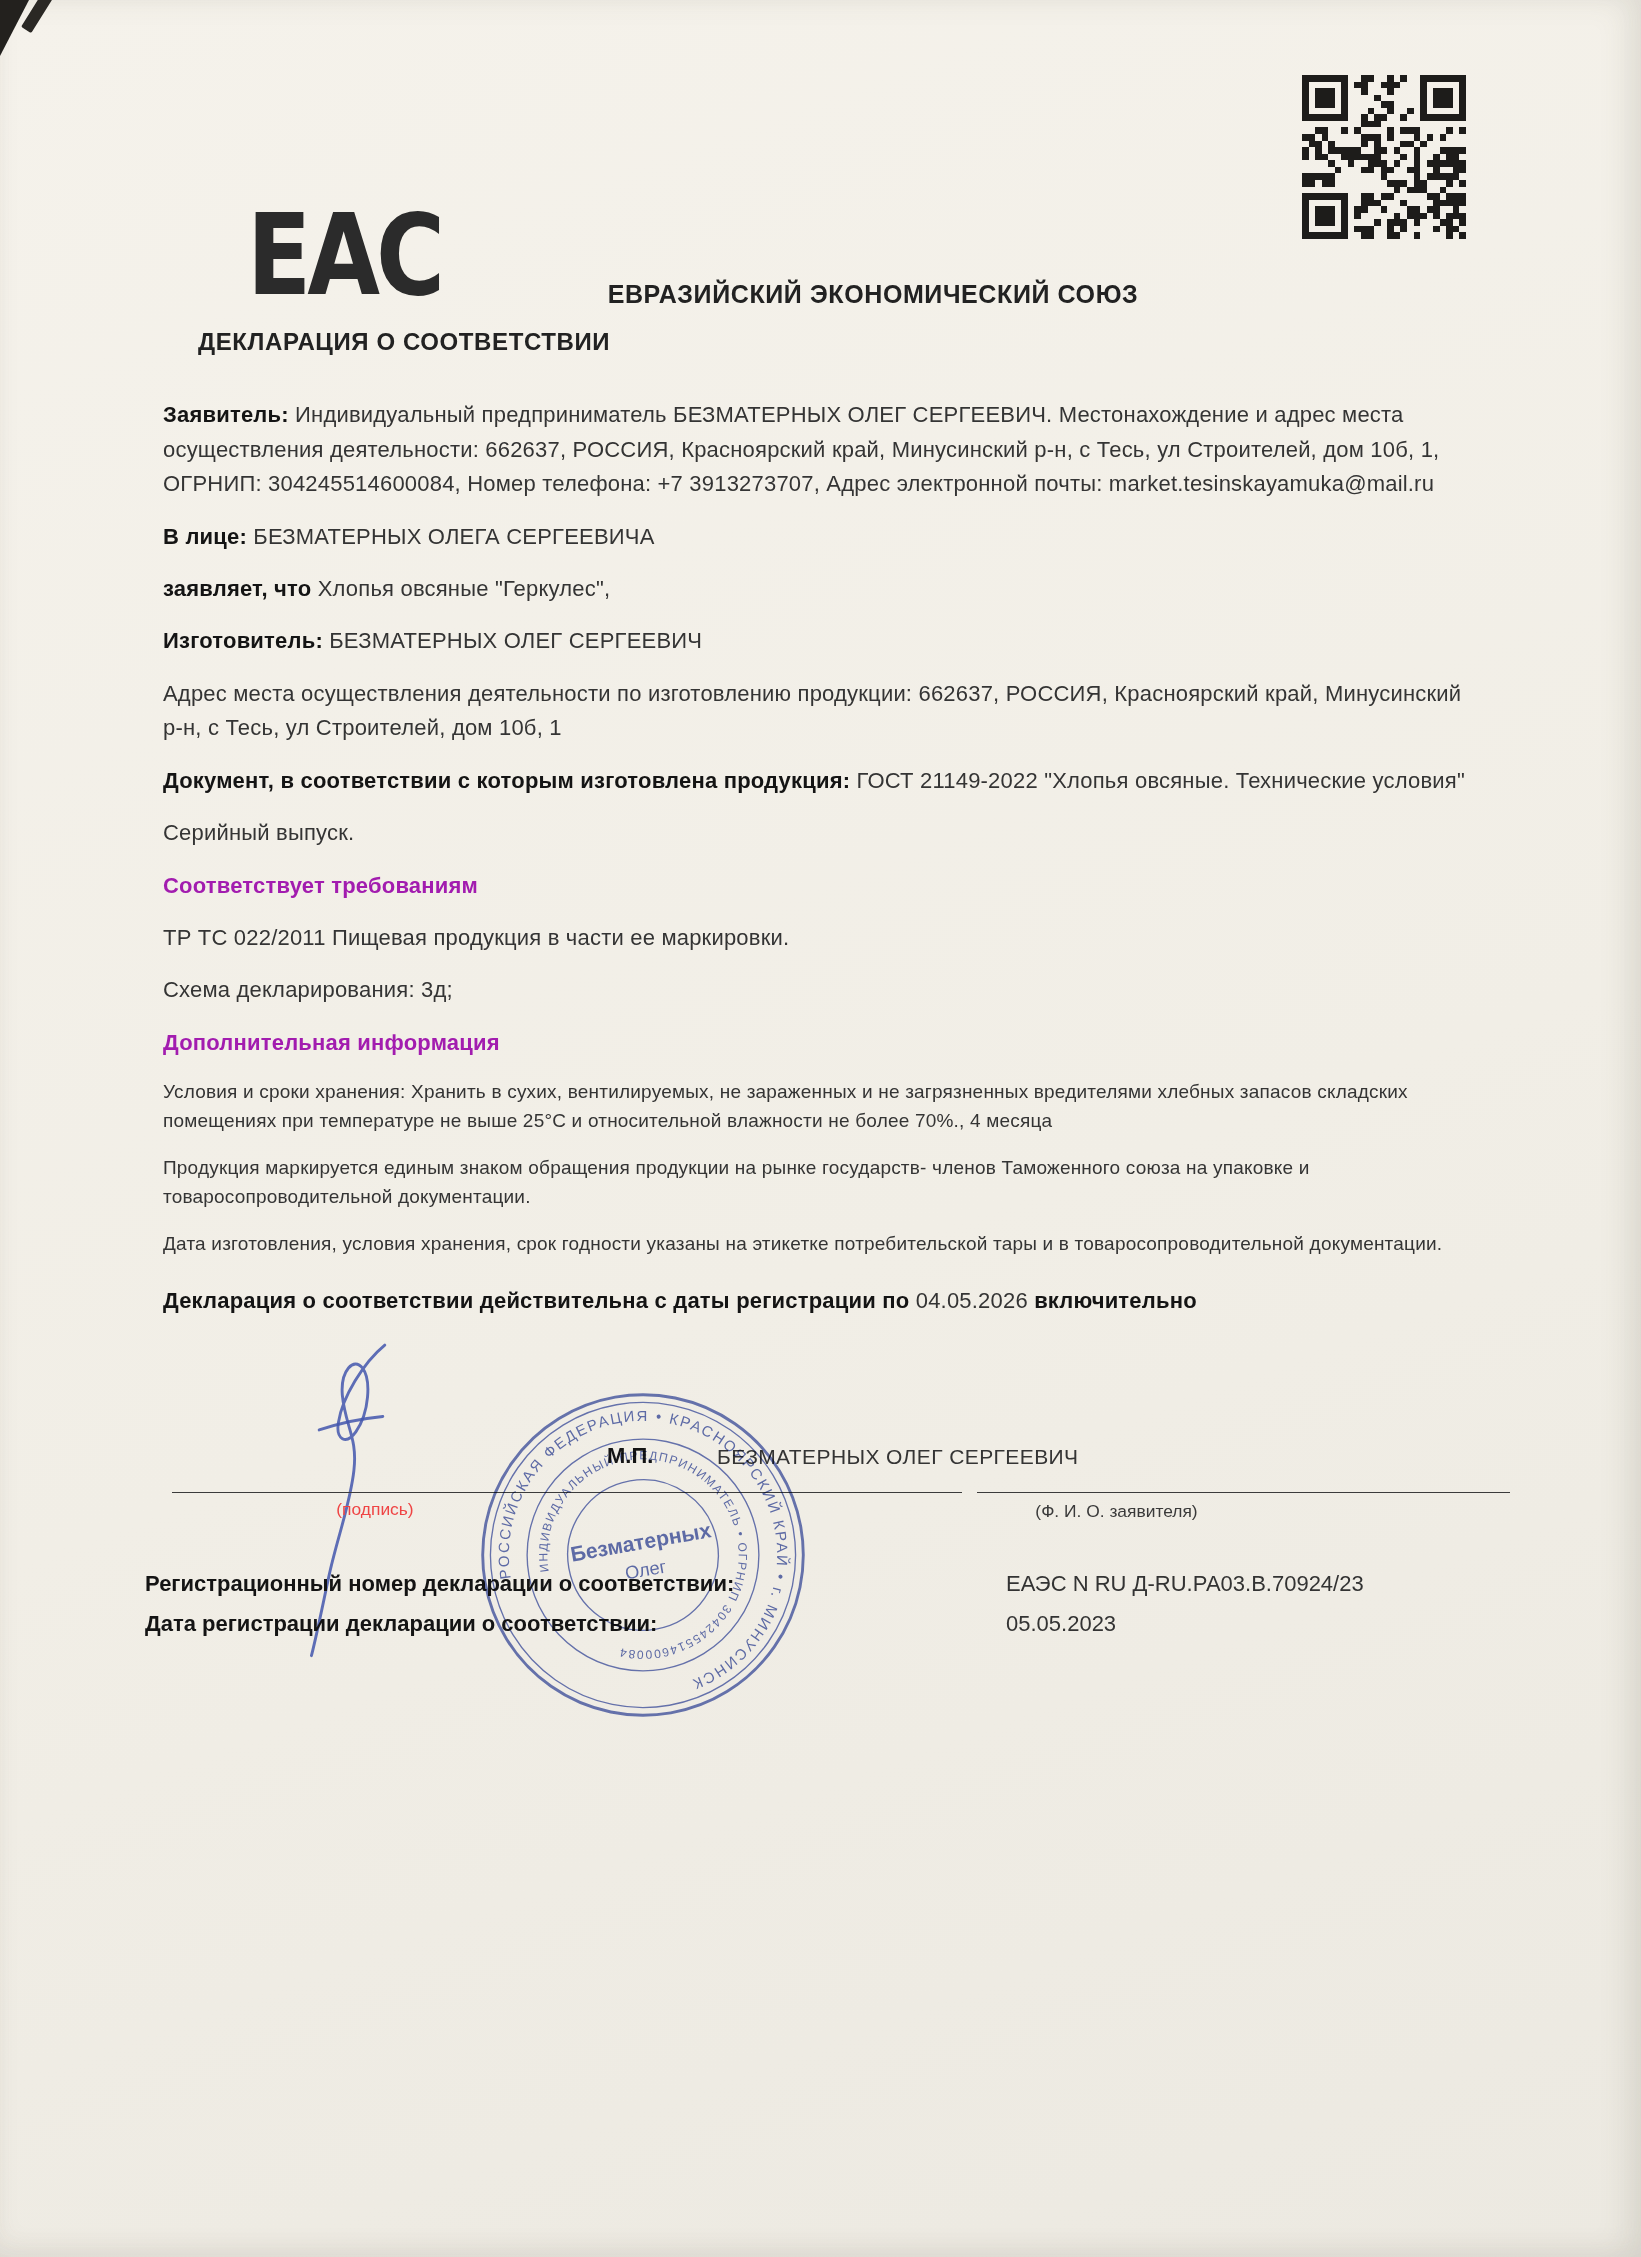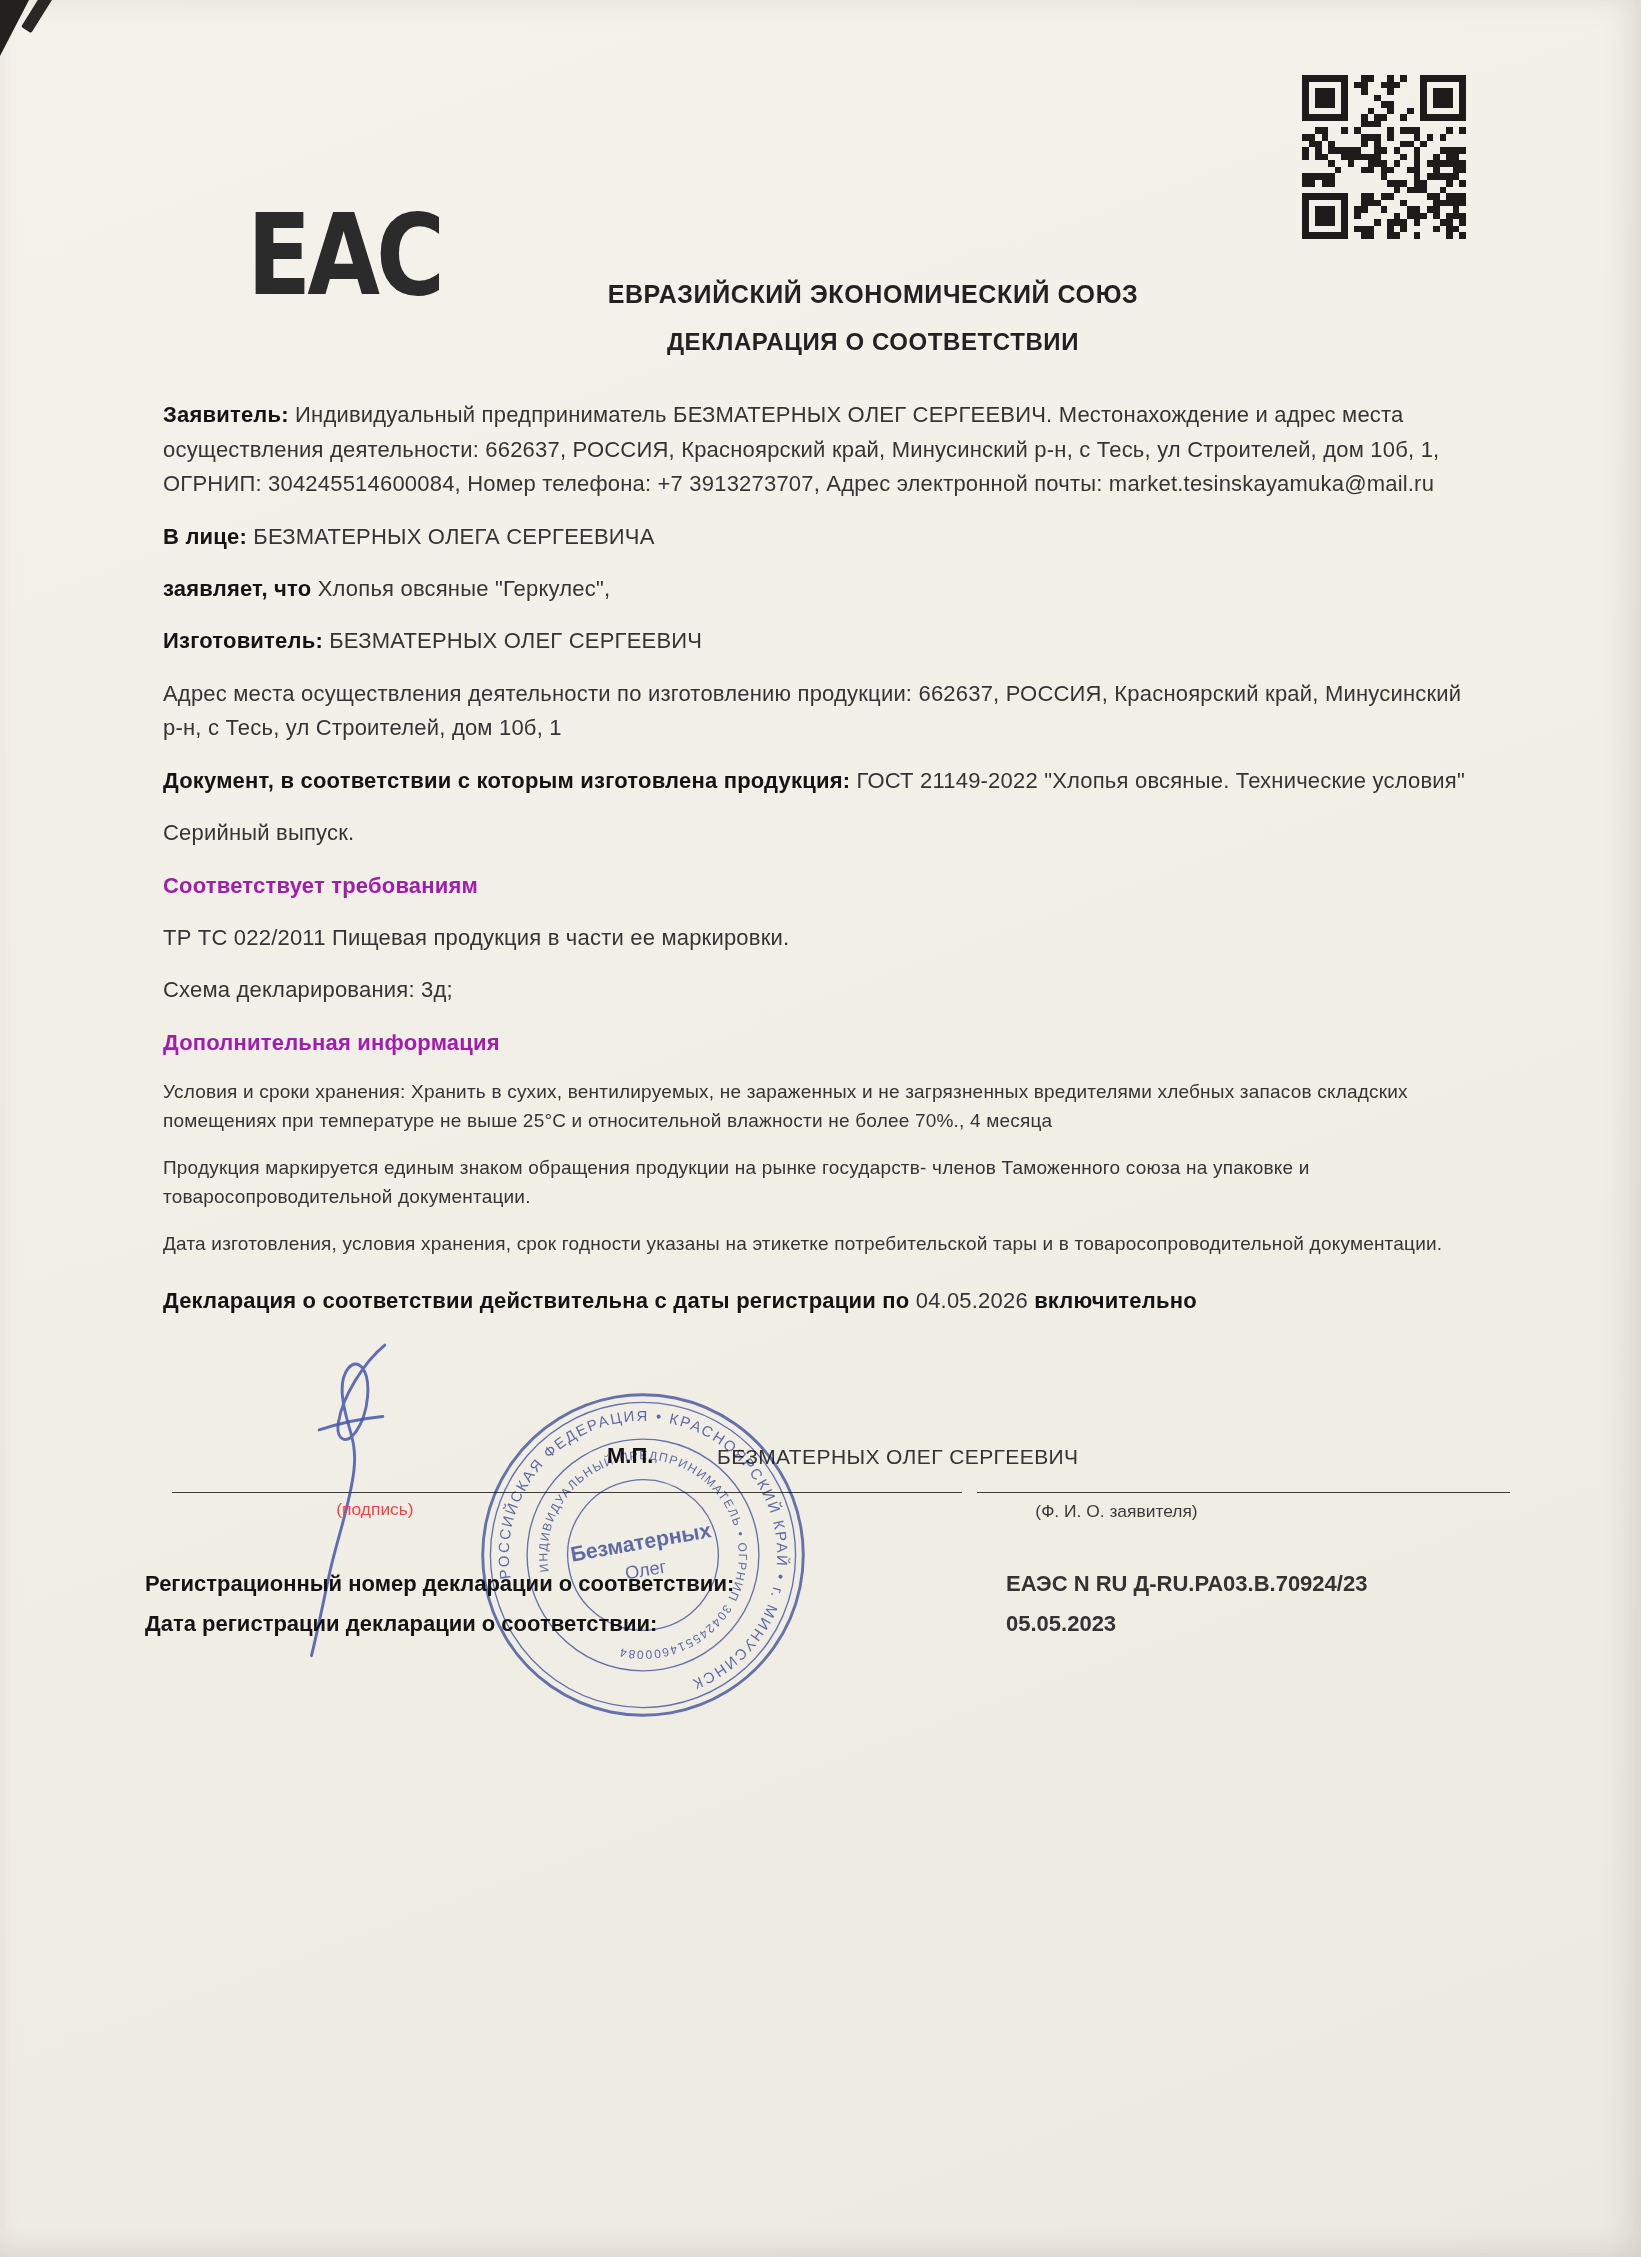--- a/index.html
+++ b/index.html
@@ -31,21 +31,21 @@
   }
   .qr { position:absolute; left:1302px; top:75px; width:164px; height:164px; }
   .qr svg { width:100%; height:100%; fill:#1d1c1a; shape-rendering:crispEdges; }
 
   .content { position:absolute; left:145px; top:0; width:1350px; }
   .union-title {
     margin-top:280px; text-align:center; font-weight:bold; font-size:25px;
     letter-spacing:0.6px; position:relative; left:53px; color:#222;
   }
   .doc-title {
-    margin-top:19.3px; text-align:center; font-weight:bold; font-size:24px;
+    margin-top:19.3px; text-align:left; font-weight:bold; font-size:24px;
     letter-spacing:0.6px; position:relative; left:53px; color:#222;
   }
   .body-text { margin-top:42px; font-size:22px; line-height:1.565; letter-spacing:0.2px; }
   .body-text b { color:#141414; }
   .para { margin:18px; }
   .gap-s  { margin-top:11.6px; }
   .gap-m  { margin-top:15.4px; }
   .small { font-size:19px; line-height:1.52; }
   .heading { font-weight:bold; color:#a21caf; }
 
@@ -53,21 +53,21 @@
   .sig-svg { position:absolute; left:124px; top:-7.7px; }
   .sig-svg path { fill:none; stroke:#4356ad; stroke-width:3; stroke-linecap:round; opacity:.85; }
   .mp   { position:absolute; left:462px; top:98px; font-weight:bold; color:#141414; }
   .fio-name { position:absolute; left:572px; top:100px; font-size:21px; letter-spacing:0.4px; }
   .sig-line1 { position:absolute; left:27px;  top:147px; width:790px; border-top:1.9px solid #3b3b3b; }
   .sig-line2 { position:absolute; left:832px; top:147px; width:533px; border-top:1.9px solid #3b3b3b; }
   .cap1 { position:absolute; left:114px; top:154px; width:232px; text-align:center; font-size:17.4px; color:#ef4444; }
   .cap2 { position:absolute; left:846px; top:156px; width:251px; text-align:center; font-size:17.4px; color:#3a3a3a; }
   .reg-row { position:absolute; left:0; width:100%; }
   .reg-row b { color:#141414; }
-  .reg-row .value { position:absolute; left:861px; top:0; font-weight:bold; color:#333; }
+  .reg-row .value { position:absolute; left:861px; top:0; font-weight:normal; color:#333; }
   .reg-row1 { top:226px; }
   .reg-row2 { top:266px; }
 
   .stamp {
     position:absolute; left:330px; top:42px; width:336px; height:336px;
     opacity:.82; mix-blend-mode:multiply; transform:rotate(-10deg);
   }
   .stamp circle { fill:none; stroke:#4a5cb0; }
   .stamp text { fill:#4053a8; font-family:"Liberation Sans", sans-serif; }
 </style>

